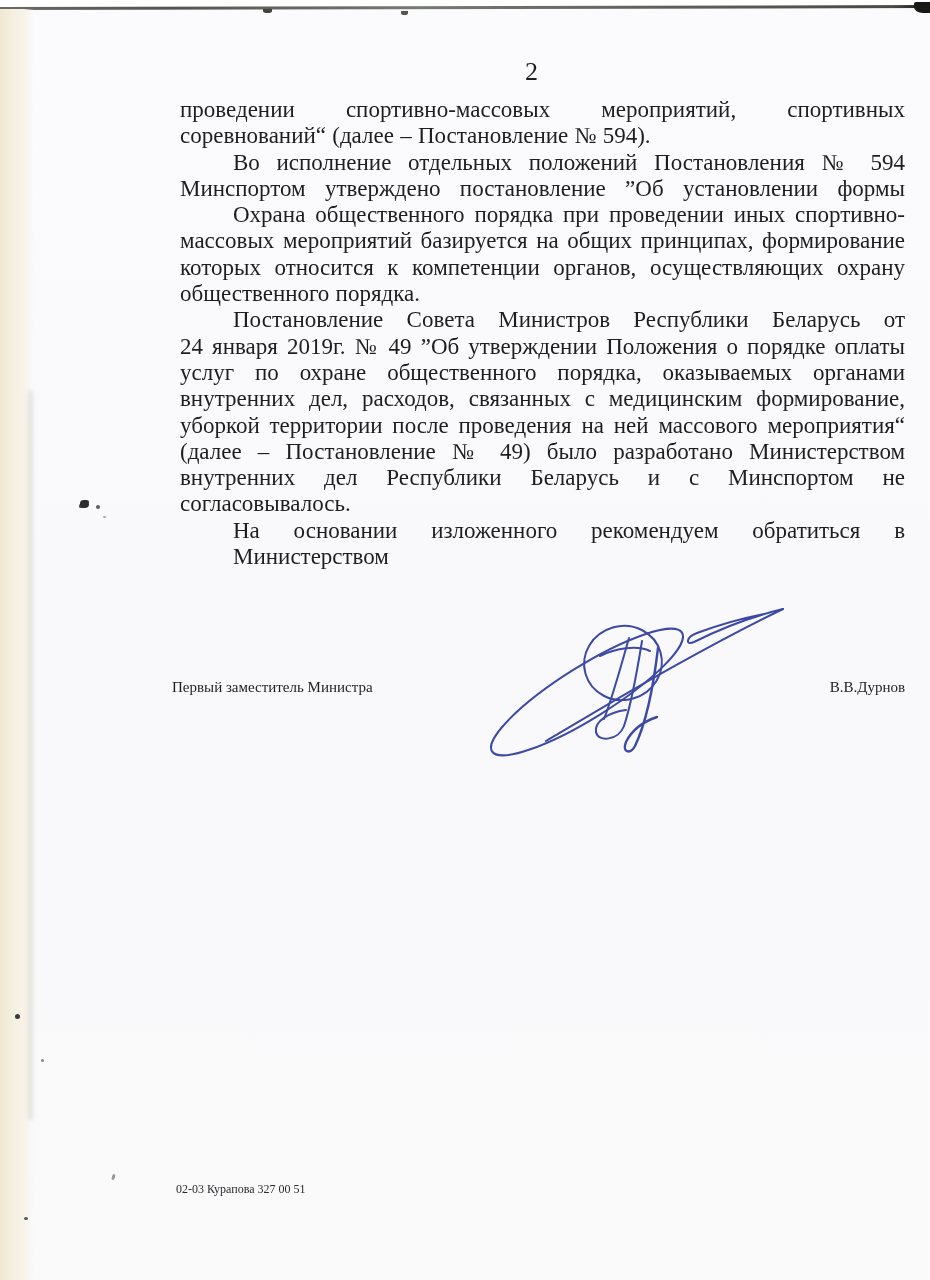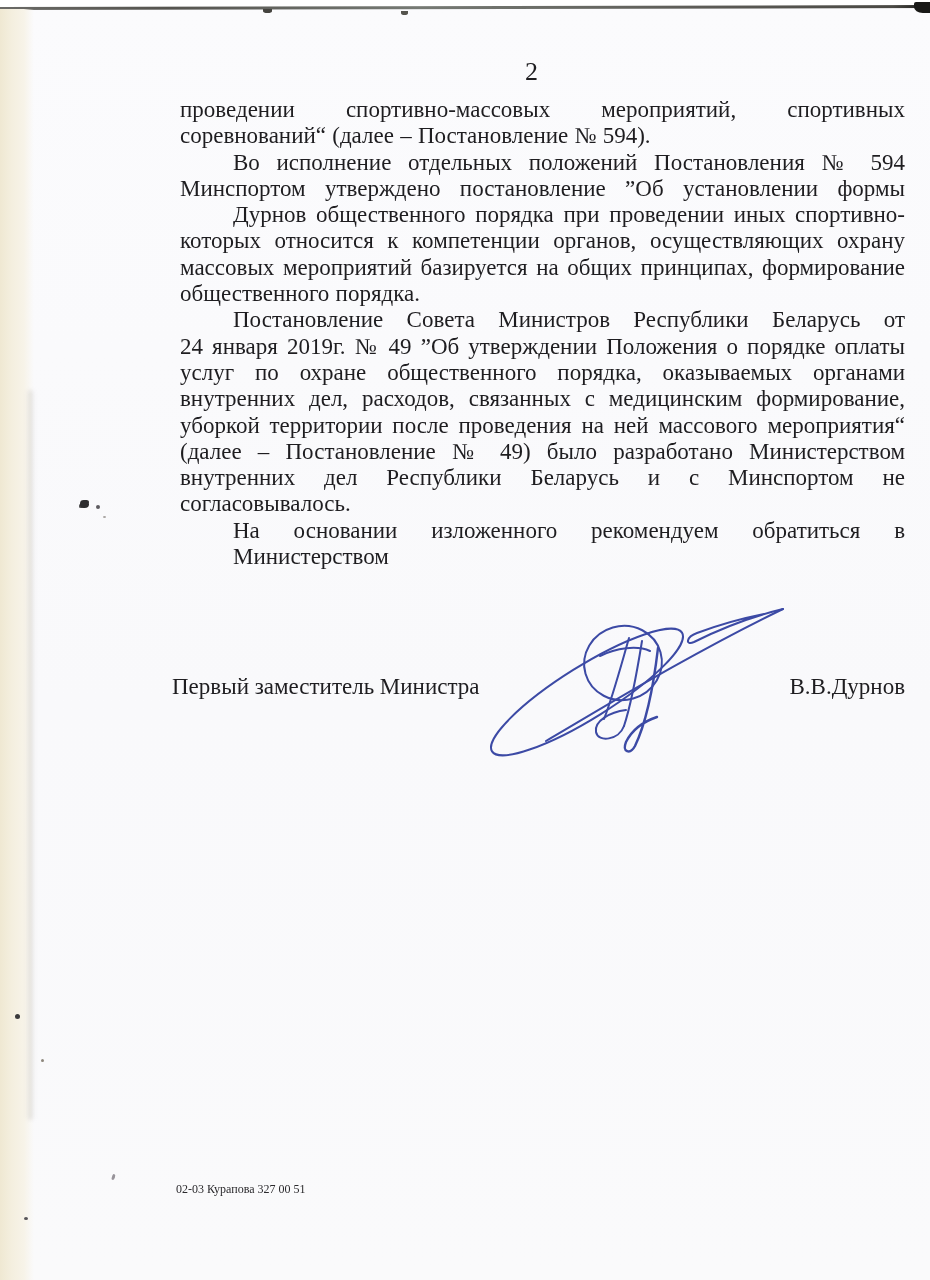--- a/index.html
+++ b/index.html
@@ -46,21 +46,21 @@
   .page-number { position: absolute; top: 57px; left: 525px; font-size: 26px; line-height: 30px; }
   
   .doc-body { position: absolute; top: 97px; left: 172px; width: 733px; font-size: 23px; line-height: 26.3px; }
   .line { text-align: justify; text-align-last: justify; word-spacing: 0.5px; margin-left: 8px; }
   .line-last { text-align-last: left; }
   .line-indent { padding-left: 53px; }
   
   .sign-row {
     position: absolute; top: 674px; left: 172px; width: 733px;
     display: flex; justify-content: space-between; align-items: flex-end;
-    font-size: 23px; line-height: 26.3px; gap: 8px;
+    font-size: 15px; line-height: 26.3px; gap: 8px;
   }
   .signature-svg { position: absolute; left: 486px; top: 600px; width: 304px; height: 162px; }
   
   .doc-footer { position: absolute; top: 1180px; left: 176px; font-size: 12px; line-height: 19px; color: #2a292c; }
 </style>
 </head>
 <body>
 
 <div class="page">
 
@@ -79,23 +79,23 @@
   <div class="speck speck-f"></div>
   <div class="speck speck-g"></div>
 
   <div class="page-number">2</div>
 
   <div class="doc-body">
       <div class="line">проведении спортивно-массовых мероприятий, спортивных</div>
       <div class="line line-last">соревнований“ (далее – Постановление № 594).</div>
       <div class="line line-indent">Во исполнение отдельных положений Постановления № 594</div>
       <div class="line">Минспортом утверждено постановление ”Об установлении формы</div>
-      <div class="line line-indent">Дурнов общественного порядка при проведении иных спортивно-</div>
+      <div class="line line-indent">Охрана общественного порядка при проведении иных спортивно-</div>
+      <div class="line">массовых мероприятий базируется на общих принципах, формирование</div>
       <div class="line">которых относится к компетенции органов, осуществляющих охрану</div>
-      <div class="line">массовых мероприятий базируется на общих принципах, формирование</div>
       <div class="line line-last">общественного порядка.</div>
       <div class="line line-indent">Постановление Совета Министров Республики Беларусь от</div>
       <div class="line">24 января 2019г. № 49 ”Об утверждении Положения о порядке оплаты</div>
       <div class="line">услуг по охране общественного порядка, оказываемых органами</div>
       <div class="line">внутренних дел, расходов, связанных с медицинским формирование,</div>
       <div class="line">уборкой территории после проведения на ней массового мероприятия“</div>
       <div class="line">(далее – Постановление № 49) было разработано Министерством</div>
       <div class="line">внутренних дел Республики Беларусь и с Минспортом не</div>
       <div class="line line-last">согласовывалось.</div>
       <div class="line line-indent">На основании изложенного рекомендуем обратиться в Министерством</div>

